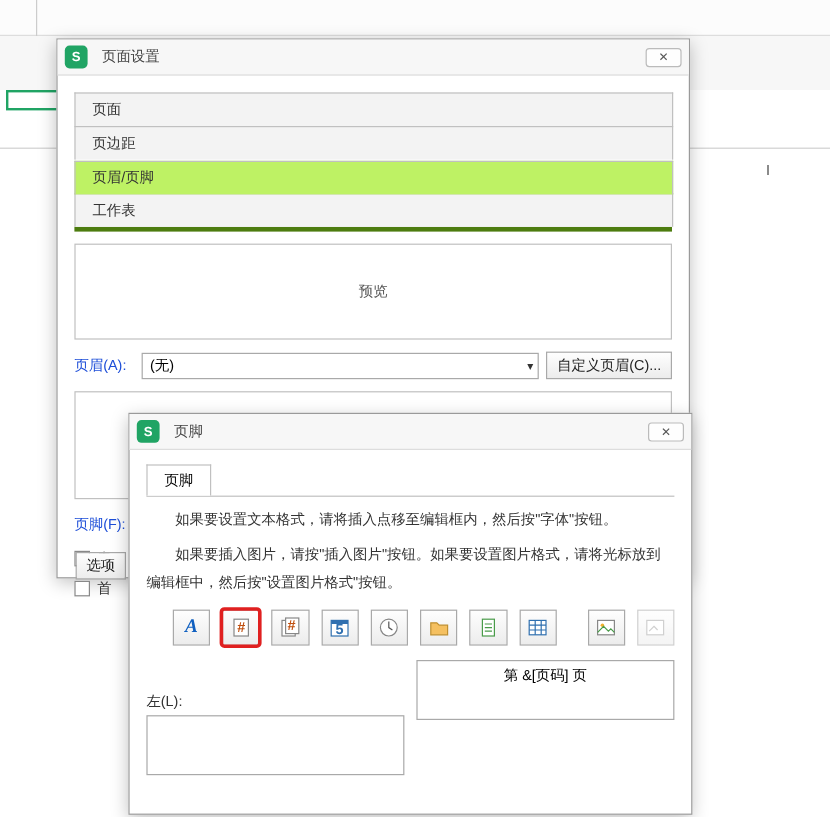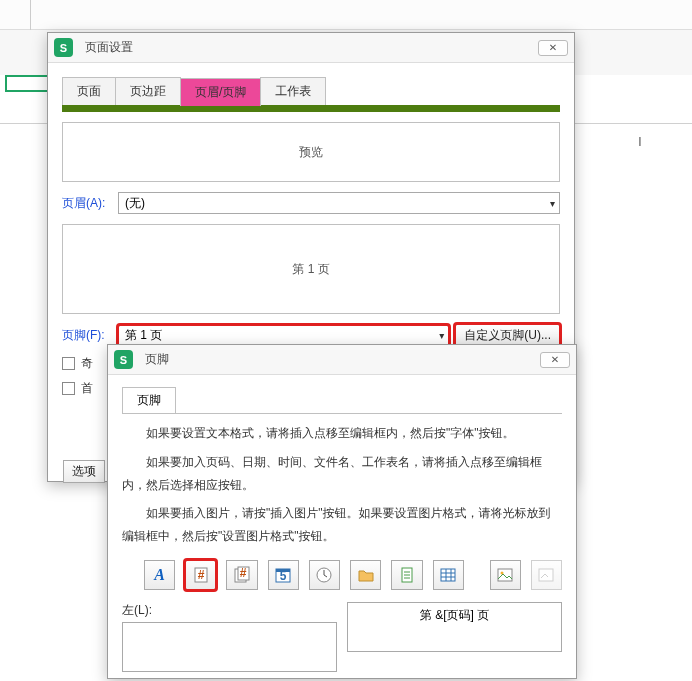--- a/index.html
+++ b/index.html
@@ -16,45 +16,45 @@
   .dialog { position: absolute; background: #fff; border: 1px solid #9a9a9a; box-shadow: 0 4px 14px rgba(0,0,0,0.25); }
   .dlg-title { height: 30px; display: flex; align-items: center; padding: 0 6px; border-bottom: 1px solid #ddd; background: #f7f7f7; }
   .app-icon { width: 19px; height: 19px; background: #20a464; border-radius: 4px; color: #fff; display: flex; align-items: center; justify-content: center; font-weight: bold; font-size: 11px; }
   .dlg-title-text { margin-left: 12px; color: #444; }
   .close-x { margin-left: auto; width: 30px; height: 16px; border: 1px solid #bbb; border-radius: 3px; display: flex; align-items: center; justify-content: center; color: #555; font-size: 10px; background: #fefefe; }
 
   .dlg-body { padding: 14px; }
 
   
   #pagesetup { top: 32px; left: 47px; width: 528px; height: 450px; }
-  .tabstrip { display: flex; border-bottom: 7px solid #4d7c0f; }
+  .tabstrip { display: flex; border-bottom: 4px solid #4d7c0f; flex-direction: column; }
   .tab { padding: 5px 14px; border: 1px solid #c0c0c0; border-bottom: none; background: #f3f3f3; margin-right: -1px; color: #333; }
-  .tab.active { background: #ec4899; position: relative; top: 1px; }
-  .preview-box { border: 1px solid #c0c0c0; height: 60px; display: flex; align-items: center; justify-content: center; color: #555; margin-top: 10px; }
+  .tab.active { background: #bef264; position: relative; top: 1px; }
+  .preview-box { border: 1px solid #c0c0c0; height: 80px; display: flex; align-items: center; justify-content: center; color: #555; margin-top: 10px; }
   .row { display: flex; align-items: center; margin-top: 10px; gap: 6px; }
   .row label { width: 50px; color: #1d4ed8; }
   .combo { flex: 1; height: 22px; border: 1px solid #a9a9a9; background: #fff; display: flex; align-items: center; padding: 0 6px; position: relative; }
   .combo::after { content: "▾"; position: absolute; right: 4px; font-size: 10px; color: #333; }
   .btn { height: 23px; padding: 0 8px; border: 1px solid #a9a9a9; background: linear-gradient(#fefefe,#ececec); display: flex; align-items: center; color: #222; }
   .highlight-red { outline: 3px solid #e02020; outline-offset: -1px; border-radius: 2px; }
   .chk-row { display: flex; align-items: center; gap: 6px; margin-top: 8px; color: #333; }
   .chk { width: 13px; height: 13px; border: 1px solid #888; background: #fff; }
 
   
   #footdlg { top: 344px; left: 107px; width: 470px; height: 335px; }
   .footdlg-body { padding: 12px 14px; }
   .mini-tab { display: inline-block; padding: 4px 14px; border: 1px solid #c0c0c0; border-bottom: none; background: #fff; }
   .mini-tab-bar { border-bottom: 1px solid #c0c0c0; margin-bottom: 8px; }
   .instr { color: #333; line-height: 1.9; text-indent: 2em; margin-bottom: 6px; }
   .tool-row { display: flex; gap: 10px; margin: 12px 0 12px 22px; align-items: center; }
   .tool-btn { width: 32px; height: 30px; border: 1px solid #a9a9a9; background: linear-gradient(#fefefe,#ececec); display: flex; align-items: center; justify-content: center; font-weight: bold; }
   .tool-btn svg { width: 18px; height: 18px; }
   .lcrs { display: flex; gap: 10px; }
   .lcr-col { flex: 1; }
-  .lcr-col .lbl { color: #333; margin-bottom: 3px; }
+  .lcr-col .lbl { color: #333; margin-bottom: 3px; margin-top: 26px; }
   .edit { border: 1px solid #a9a9a9; height: 50px; padding: 4px; background: #fff; font-size: 12px; }
 
   .options-btn { position: absolute; left: 63px; top: 460px; }
 </style>
 </head>
 <body>
 
 <div class="ribbon-bg"></div>
 <div class="divider-line"></div>
 <div class="sheet-bg">
@@ -78,20 +78,21 @@
 
     <div class="preview-box">
       <span>预览</span>
     </div>
 
     <div class="row">
       <label>页眉(A):</label>
       <div class="combo">
         <span>(无)</span>
       </div>
+      <div class="btn">自定义页眉(C)...</div>
     </div>
 
     <div class="preview-box" style="height:90px">
       <span>第 1 页</span>
     </div>
 
     <div class="row">
       <label>页脚(F):</label>
       <div class="combo highlight-red">
         <span>第 1 页</span>
@@ -116,21 +117,20 @@
   <div class="dlg-title">
     <div class="app-icon">S</div>
     <div class="dlg-title-text">页脚</div>
     <div class="close-x">✕</div>
   </div>
   <div class="footdlg-body">
     <div class="mini-tab-bar">
       <div class="mini-tab">页脚</div>
     </div>
     <div class="instr">如果要设置文本格式，请将插入点移至编辑框内，然后按"字体"按钮。</div>
-    <div class="instr">如果要加入页码、日期、时间、文件名、工作表名，请将插入点移至编辑框内，然后选择相应按钮。</div>
     <div class="instr">如果要插入图片，请按"插入图片"按钮。如果要设置图片格式，请将光标放到编辑框中，然后按"设置图片格式"按钮。</div>
 
     <div class="tool-row">
       <div class="tool-btn" style="color:#1060c0;font-family:serif;font-style:italic;font-size:16px">A</div>
       <div class="tool-btn highlight-red">
         <svg viewBox="0 0 18 18">
             <rect x="3" y="2" width="12" height="14" fill="#fff" stroke="#888"></rect>
             <text x="9" y="13" text-anchor="middle" font-size="9" fill="#c05010">#</text>
           </svg>
       </div>

